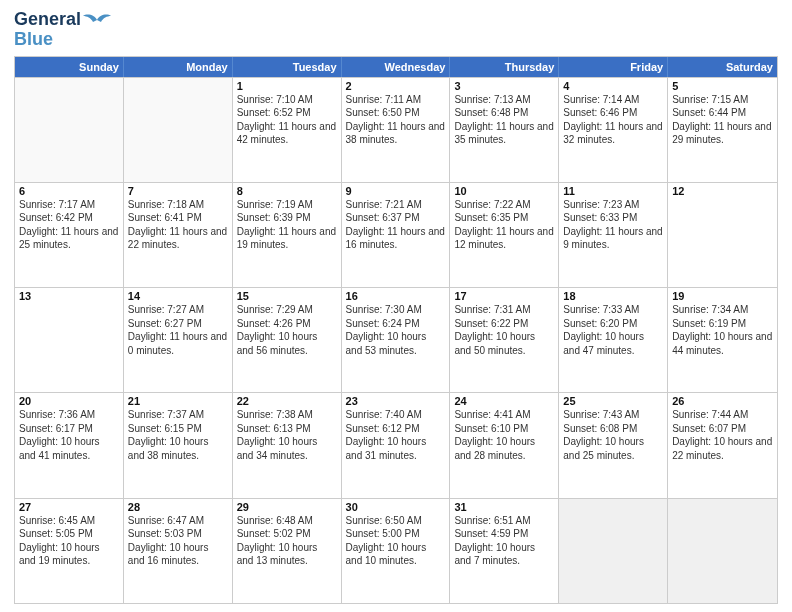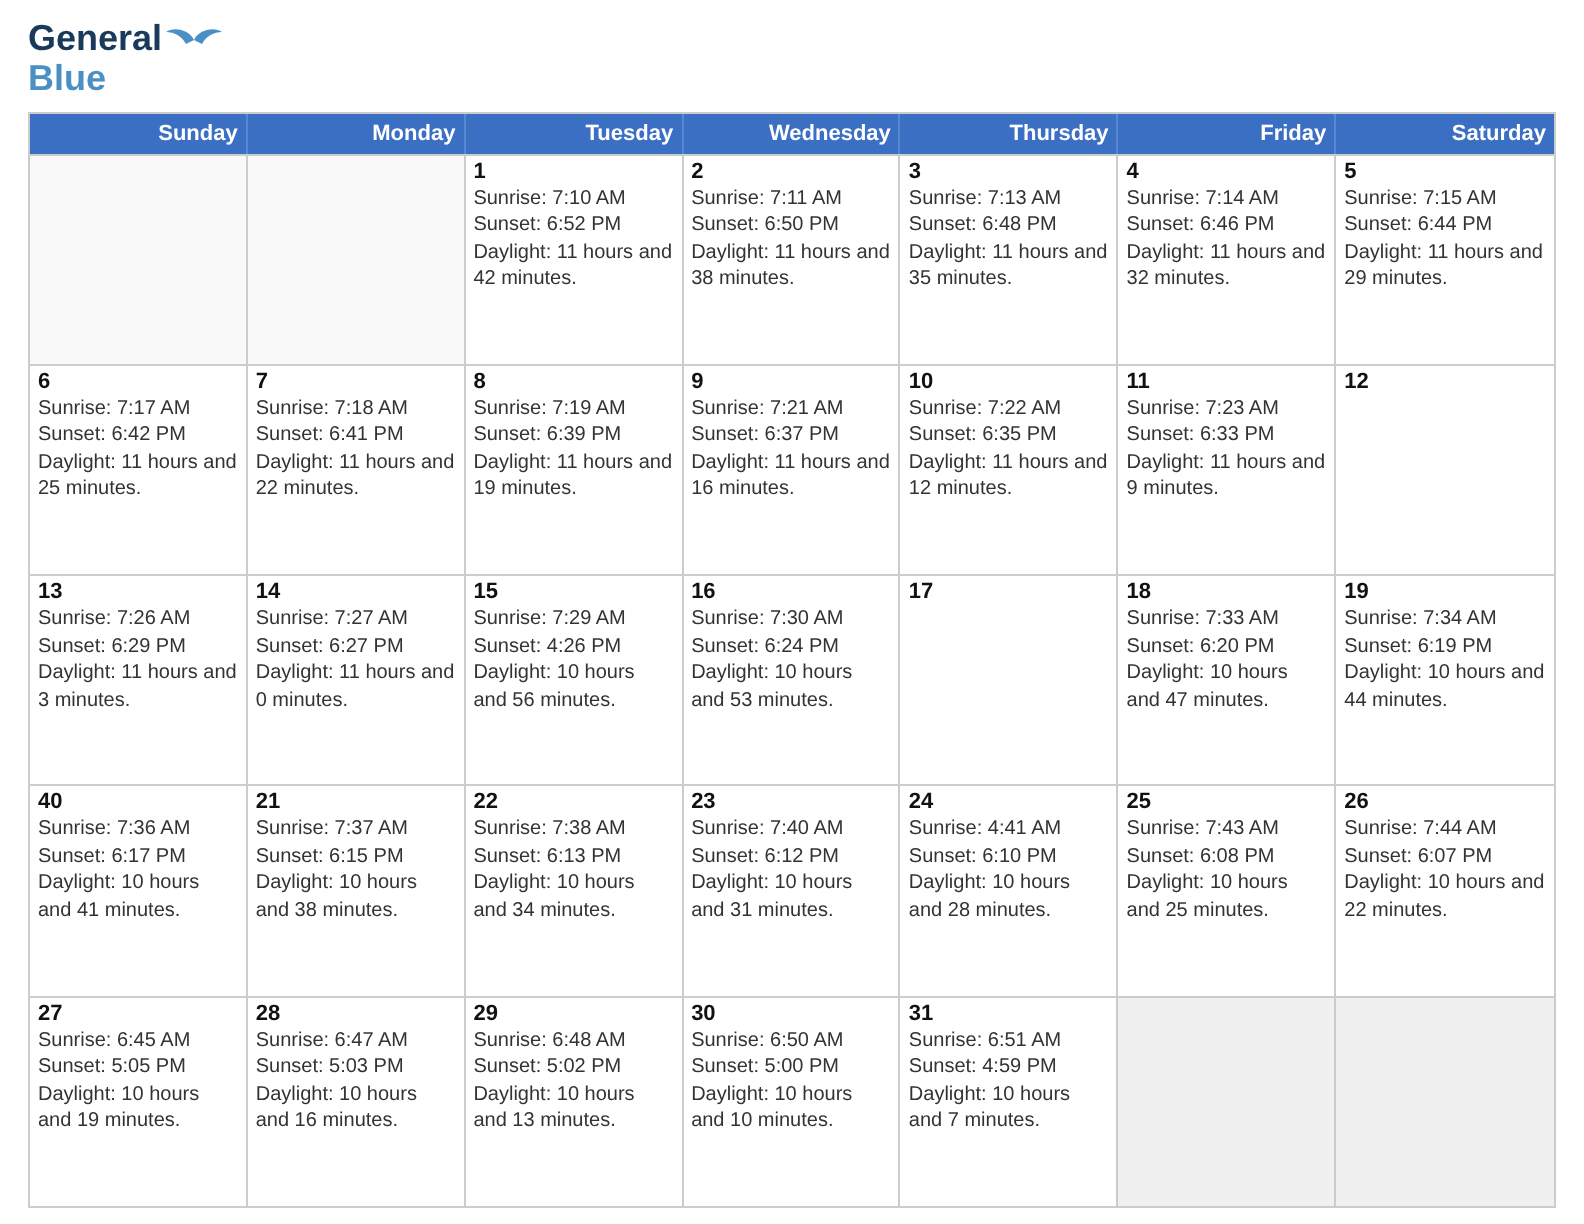--- a/index.html
+++ b/index.html
@@ -207,23 +207,20 @@
 Sunset: 6:33 PM
 Daylight: 11 hours and 9 minutes.</div>
           </div>
           <div class="cal-cell">
             <span class="day-num">12</span>
           </div>
         </div>
         <div class="cal-week">
           <div class="cal-cell">
             <span class="day-num">13</span>
-            <div class="day-info">Sunrise: 7:26 AM
-Sunset: 6:29 PM
-Daylight: 11 hours and 3 minutes.</div>
           </div>
           <div class="cal-cell">
             <span class="day-num">14</span>
             <div class="day-info">Sunrise: 7:27 AM
 Sunset: 6:27 PM
 Daylight: 11 hours and 0 minutes.</div>
           </div>
           <div class="cal-cell">
             <span class="day-num">15</span>
             <div class="day-info">Sunrise: 7:29 AM
@@ -231,37 +228,40 @@
 Daylight: 10 hours and 56 minutes.</div>
           </div>
           <div class="cal-cell">
             <span class="day-num">16</span>
             <div class="day-info">Sunrise: 7:30 AM
 Sunset: 6:24 PM
 Daylight: 10 hours and 53 minutes.</div>
           </div>
           <div class="cal-cell">
             <span class="day-num">17</span>
+            <div class="day-info">Sunrise: 7:31 AM
+Sunset: 6:22 PM
+Daylight: 10 hours and 50 minutes.</div>
           </div>
           <div class="cal-cell">
             <span class="day-num">18</span>
             <div class="day-info">Sunrise: 7:33 AM
 Sunset: 6:20 PM
 Daylight: 10 hours and 47 minutes.</div>
           </div>
           <div class="cal-cell">
             <span class="day-num">19</span>
             <div class="day-info">Sunrise: 7:34 AM
 Sunset: 6:19 PM
 Daylight: 10 hours and 44 minutes.</div>
           </div>
         </div>
         <div class="cal-week">
           <div class="cal-cell">
-            <span class="day-num">40</span>
+            <span class="day-num">20</span>
             <div class="day-info">Sunrise: 7:36 AM
 Sunset: 6:17 PM
 Daylight: 10 hours and 41 minutes.</div>
           </div>
           <div class="cal-cell">
             <span class="day-num">21</span>
             <div class="day-info">Sunrise: 7:37 AM
 Sunset: 6:15 PM
 Daylight: 10 hours and 38 minutes.</div>
           </div>

